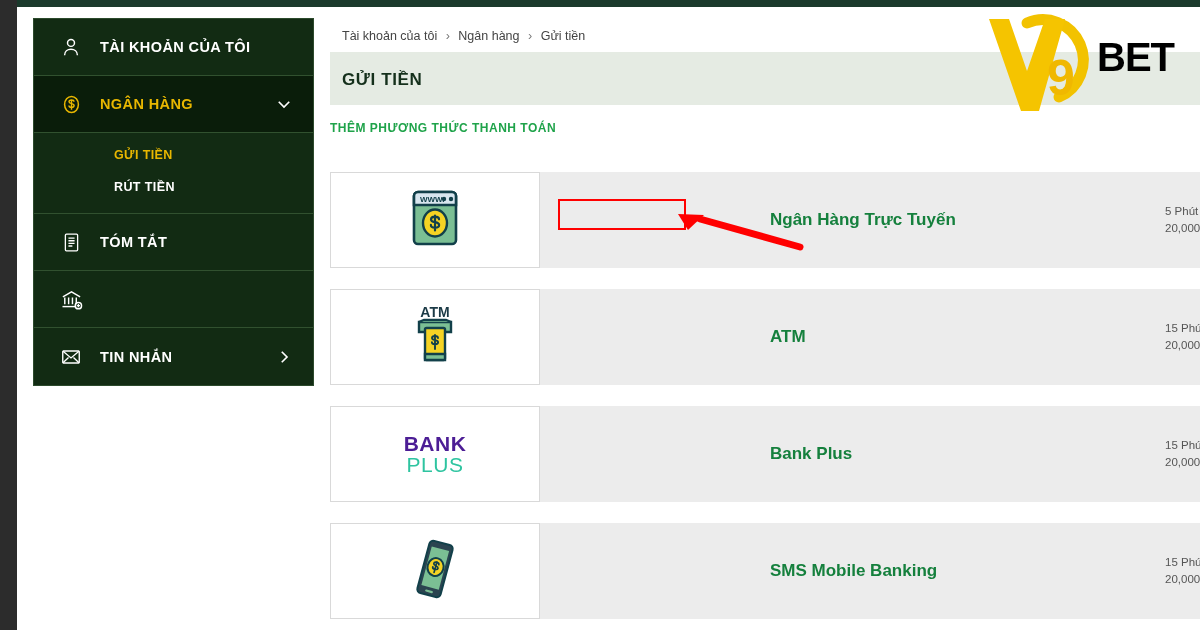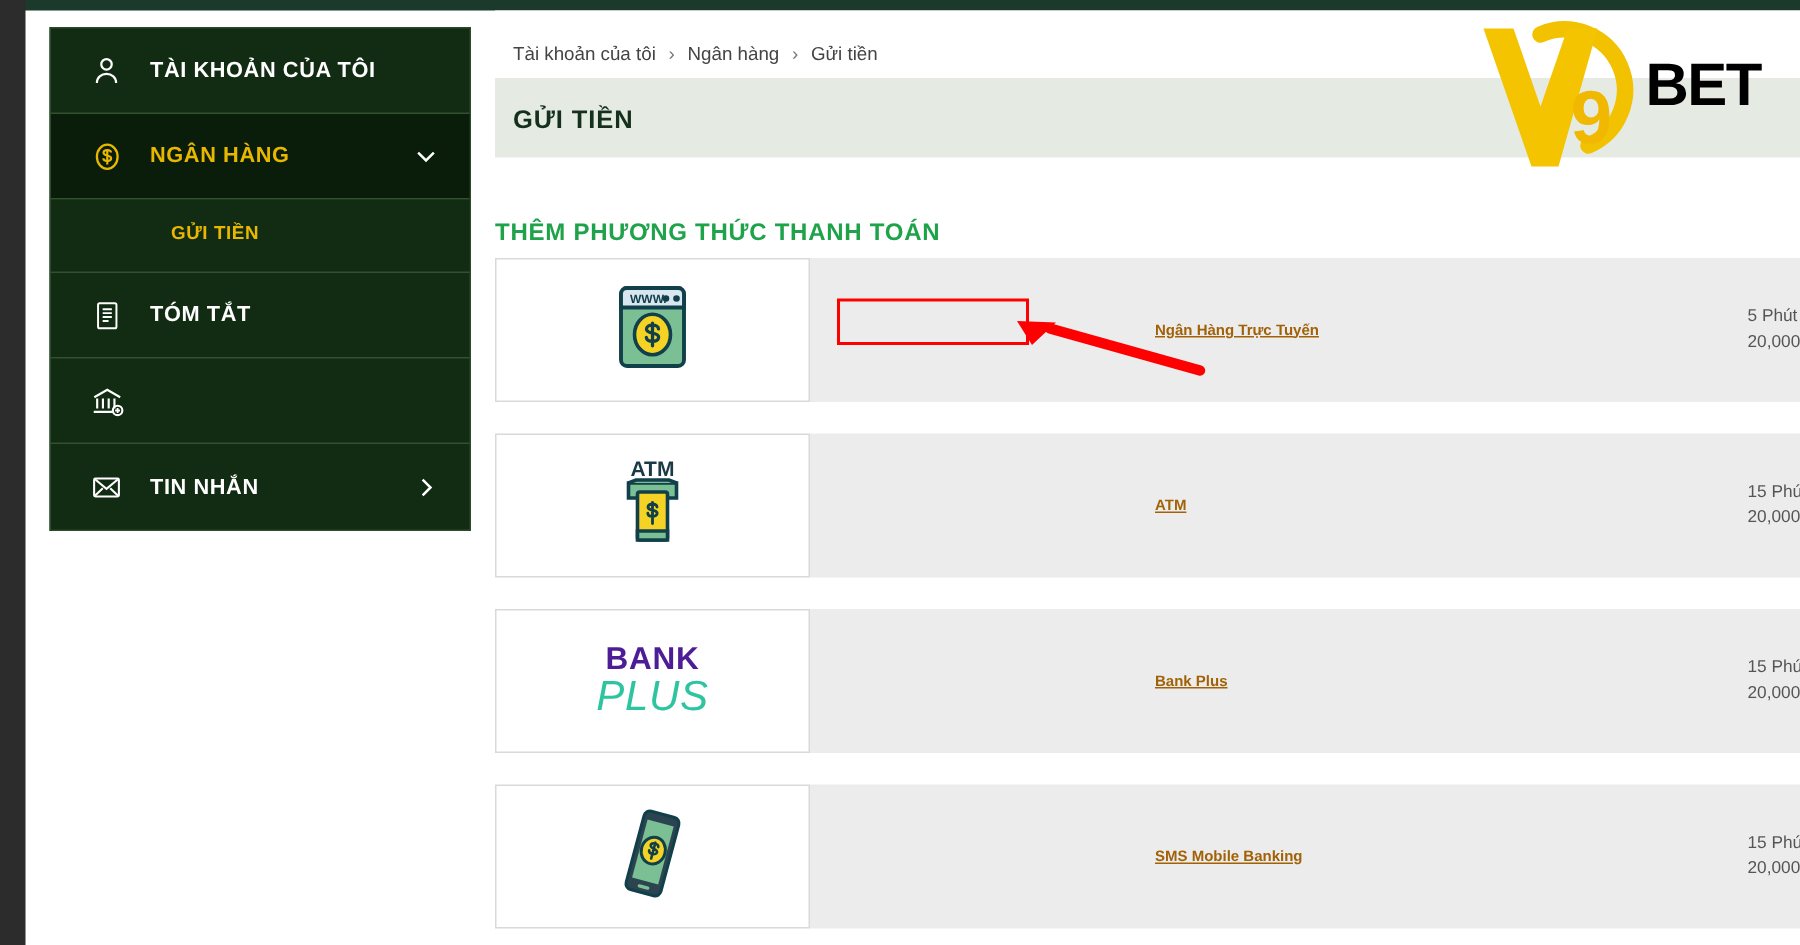--- a/index.html
+++ b/index.html
@@ -78,56 +78,55 @@
   .title-bar {
     position:absolute; left:0; top:45px; width:870px; height:53px;
     background:#e5ebe3;
   }
   .page-title {
     position:absolute; left:12px; top:63px;
     font-size:17px; font-weight:bold; letter-spacing:.6px; color:#15301c;
   }
 
   .section-title {
-    position:absolute; left:0; top:140px;
-    font-size:16px; font-weight:bold; letter-spacing:.5px;
+    position:absolute; left:0; top:114px;
+    font-size:12px; font-weight:bold; letter-spacing:.5px;
     color:#1fa34a;
   }
 
   
   .rows { position:absolute; left:0; top:165px; width:870px; }
   .pay-row { display:flex; height:96px; margin-bottom:21px; }
   .icon-cell {
     width:210px; flex:0 0 210px;
     background:#ffffff;
     border:1px solid #d9d9d9;
     display:flex; align-items:center; justify-content:center;
   }
   .body-cell {
     flex:1 1 auto;
     background:#ececec;
     display:flex; align-items:center;
     position:relative;
   }
   .method-name {
     position:absolute; left:230px;
-    font-size:10px; font-weight:bold; color:#a16207;
+    font-size:17px; font-weight:bold; color:#15803d;
     white-space:nowrap;
-    text-decoration:underline;
   }
   .method-meta {
     position:absolute; left:625px;
     font-size:11.5px; color:#555; line-height:17px;
     white-space:nowrap;
   }
 
   
   .bankplus { text-align:center; line-height:1.02; }
   .bankplus .b1 { font-size:21px; font-weight:bold; color:#4c1d95; letter-spacing:.5px; }
-  .bankplus .b2 { font-size:28px; color:#2ec4a0; letter-spacing:.5px;font-style:italic; }
+  .bankplus .b2 { font-size:21px; color:#2ec4a0; letter-spacing:.5px; }
 
   
   .logo { position:absolute; right:4px; top:2px; width:215px; height:108px; }
   .logo-bet {
     position:absolute; left:116px; top:26px;
     font-size:40px; font-weight:bold; color:#000000; letter-spacing:-1px;
   }
 
   
   .anno-box {
@@ -177,20 +176,23 @@
       <span class="nav-chev">
         <svg width="18" height="18" viewBox="0 0 24 24" fill="none" stroke="currentColor" stroke-width="2.2">
           <path d="M5 9l7 7 7-7"></path>
         </svg>
       </span>
     </div>
 
     <div class="submenu">
       <div class="sub-item current">
         <span>GỬI TIỀN</span>
+      </div>
+      <div class="sub-item">
+        <span>RÚT TIỀN</span>
       </div>
     </div>
 
 
     <div class="nav-item">
       <span class="nav-ico">
         <svg width="21" height="21" viewBox="0 0 24 24" fill="none" stroke="currentColor" stroke-width="1.5">
           <rect x="5" y="2.5" width="14" height="19" rx="1.2"></rect>
           <path d="M8.5 7h7M8.5 10h7M8.5 13h7M8.5 16h4.5"></path>
         </svg>

